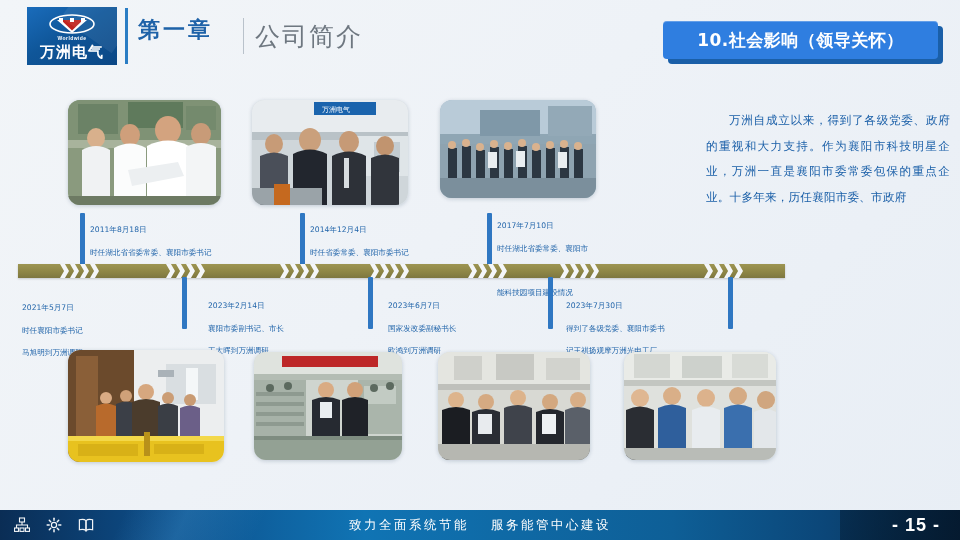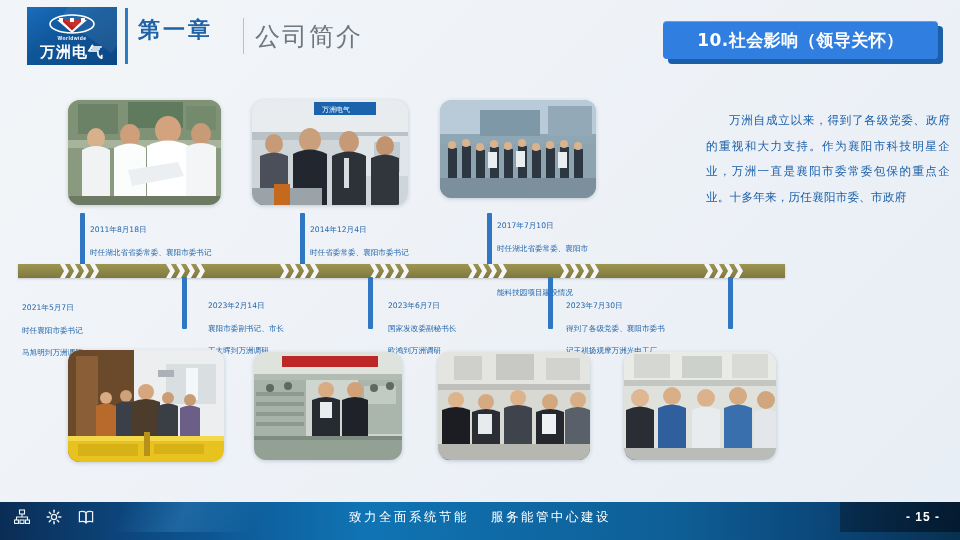--- a/index.html
+++ b/index.html
@@ -120,21 +120,21 @@
     font-family: "DejaVu Sans", sans-serif;
     text-align: justify; letter-spacing: .2px;
   }
   #right-text .indent { text-indent: 23px; display: block; }
   #right-text .narrow {
     display: block; width: 148px; margin-left: 96px; text-align: justify;
   }
 
   
   #footer {
-    position: absolute; left: 0; bottom: 0; width: 960px; height: 38px;
+    position: absolute; left: 0; bottom: 0; width: 960px; height: 30px;
     background: linear-gradient(90deg, #0a2d55 0%, #0d4f8b 18%, #1074b4 38%,
                 #0f6aa6 52%, #0e5f97 70%, #0b4678 86%, #08304f 100%);
     color: #ffffff;
   }
   #footer:before {
     content: ""; position: absolute; left: 0; top: 0; width: 300px; height: 30px;
     background: linear-gradient(115deg, rgba(255,255,255,0.0) 40%, rgba(90,180,235,.22) 60%, rgba(255,255,255,0) 85%);
   }
   #footer-icons {
     position: absolute; left: 14px; top: 0; height: 30px;
@@ -143,21 +143,21 @@
   #footer-icons .ficon { width: 16px; height: 16px; opacity: .95; }
   #footer-slogan {
     position: absolute; left: 0; top: 0; width: 960px; height: 30px;
     display: flex; align-items: center; justify-content: center;
     gap: 22px; font-size: 12.5px; letter-spacing: 2.5px;
     font-family: "DejaVu Sans", sans-serif;
   }
   #page-num {
     position: absolute; right: 20px; top: 0; height: 30px;
     display: flex; align-items: center;
-    font-size: 12px; font-weight: bold; letter-spacing: 1px;
+    font-size: 18px; font-weight: bold; letter-spacing: 1px;
   }
   #footer-right-block {
     position: absolute; right: 0; top: 0; width: 120px; height: 30px;
     background: linear-gradient(100deg, rgba(4,28,52,.55), rgba(4,22,42,.85));
   }
 </style>
 </head>
 <body>
 
 <div id="header">

